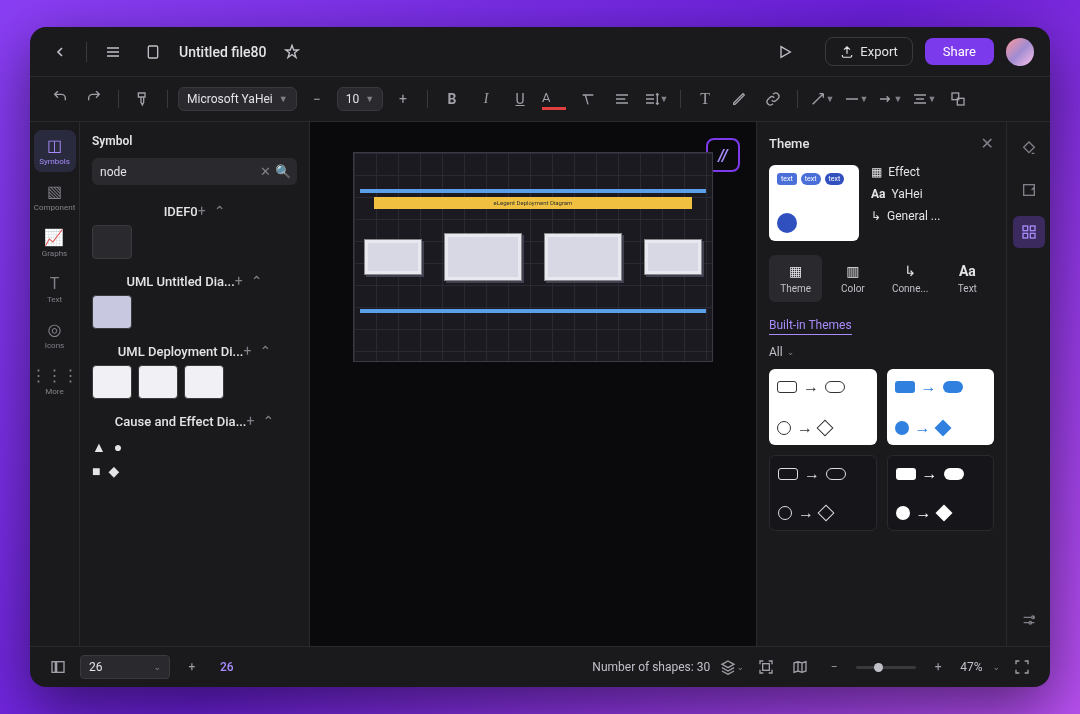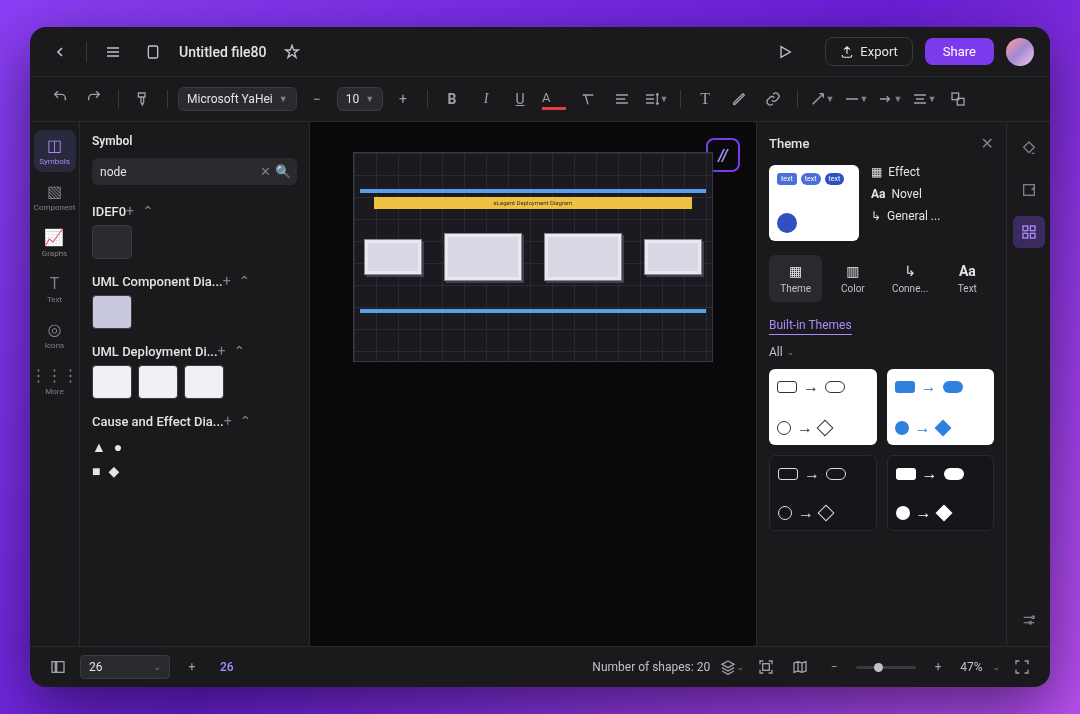--- a/index.html
+++ b/index.html
@@ -33,21 +33,21 @@
 .railitem.active { background:#2a2a3e; color:#a78bfa; }
 .railitem .ricon { font-size:16px; }
 .railitem .rlabel { font-size:8px; }
 
 
 .sympanel { width:230px; background:#1a1a1d; border-right:1px solid #2a2a2e; padding:12px; overflow-y:auto; }
 .symtitle { font-size:12px; font-weight:600; margin-bottom:10px; }
 .searchbox { display:flex; align-items:center; background:#2a2a2e; border-radius:6px; padding:6px 8px; margin-bottom:12px; }
 .searchbox input { flex:1; background:transparent; border:none; outline:none; color:#e4e4e7; font-size:12px; }
 .searchbox .sicon { color:#808088; cursor:pointer; margin-left:4px; font-size:13px; }
-.catrow { display:flex; align-items:center; justify-content:flex-start; padding:6px 0; cursor:pointer; }
+.catrow { display:flex; align-items:center; justify-content:center; padding:6px 0; cursor:pointer; }
 .catname { font-size:13px; font-weight:500; }
 .catctrl { display:flex; gap:8px; color:#808088; font-size:14px; }
 .thumbs { display:flex; gap:6px; flex-wrap:wrap; margin-bottom:8px; }
 .thumb { width:40px; height:34px; background:#2a2a2e; border-radius:4px; border:1px solid #3a3a3e; }
 .thumb.light { background:#c8c8e0; }
 .thumb.white { background:#f0f0f5; }
 .shapeicons { display:flex; gap:8px; padding:4px 0; }
 .shapeicon { color:#e4e4e7; font-size:14px; }
 
 
@@ -285,21 +285,21 @@
         <span class="catctrl">
             <span>+</span>
             <span>⌃</span>
           </span>
       </div>
       <div class="thumbs">
           <div class="thumb"></div>
         </div>
 
       <div class="catrow">
-        <span class="catname">UML Component Dia...</span>
+        <span class="catname">UML Untitled Dia...</span>
         <span class="catctrl">
             <span>+</span>
             <span>⌃</span>
           </span>
       </div>
       <div class="thumbs">
           <div class="thumb light"></div>
         </div>
 
       <div class="catrow">
@@ -369,21 +369,21 @@
           <span class="pvnode" style="background:#3050c0;border-radius:8px">text</span>
           <span class="pvnode" style="background:#3050c0;border-radius:50%;width:20px;height:20px"></span>
         </div>
         <div class="pvprops">
           <div class="pvprop">
               <span>▦</span>
               <span>Effect</span>
             </div>
           <div class="pvprop">
               <span style="font-weight:bold">Aa</span>
-              <span>Novel</span>
+              <span>YaHei</span>
             </div>
           <div class="pvprop">
               <span>↳</span>
               <span>General ...</span>
             </div>
         </div>
       </div>
       <div class="tabs">
         <div class="tab active">
             <span class="tabicon">▦</span>
@@ -497,21 +497,21 @@
           <rect x="10" y="4" width="11" height="16"></rect>
         </svg>
       </div>
     <div class="pageinput">
       <span>26</span>
       <span class="tchev">⌄</span>
     </div>
     <div class="bbtn">+</div>
     <span class="pagecur">26</span>
     <div class="bspacer"></div>
-    <span>Number of shapes: 20</span>
+    <span>Number of shapes: 30</span>
     <div class="bbtn">
         <svg viewBox="0 0 24 24" fill="none" stroke="currentColor" stroke-width="2">
           <path d="M12 3l9 5-9 5-9-5zM3 13l9 5 9-5M3 18l9 5 9-5"></path>
         </svg>
         <span class="tchev">⌄</span>
       </div>
     <div class="bbtn">
         <svg viewBox="0 0 24 24" fill="none" stroke="currentColor" stroke-width="2">
           <rect x="7" y="7" width="10" height="10"></rect>
           <path d="M3 8V3h5M21 8V3h-5M3 16v5h5M21 16v5h-5"></path>

